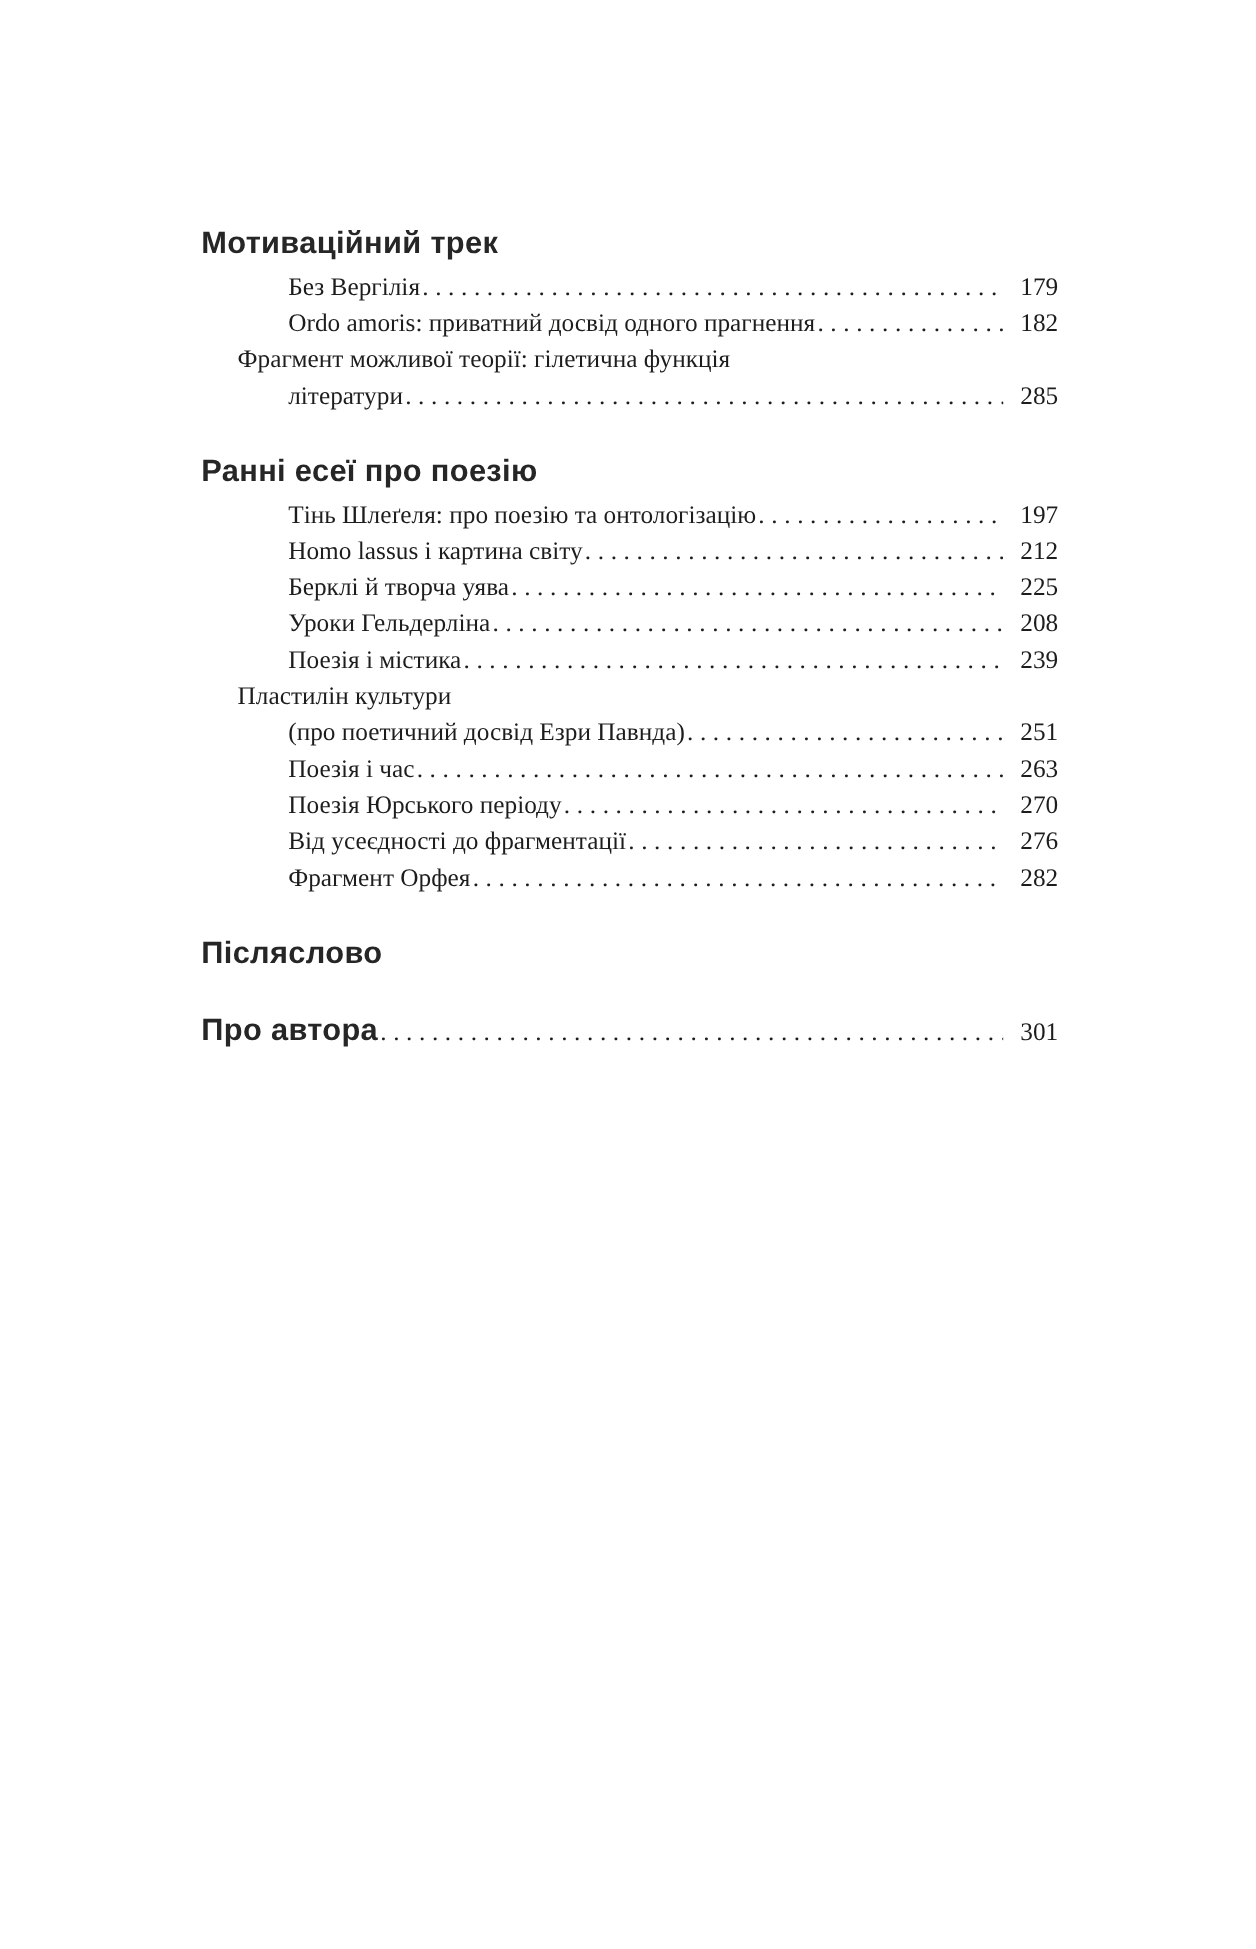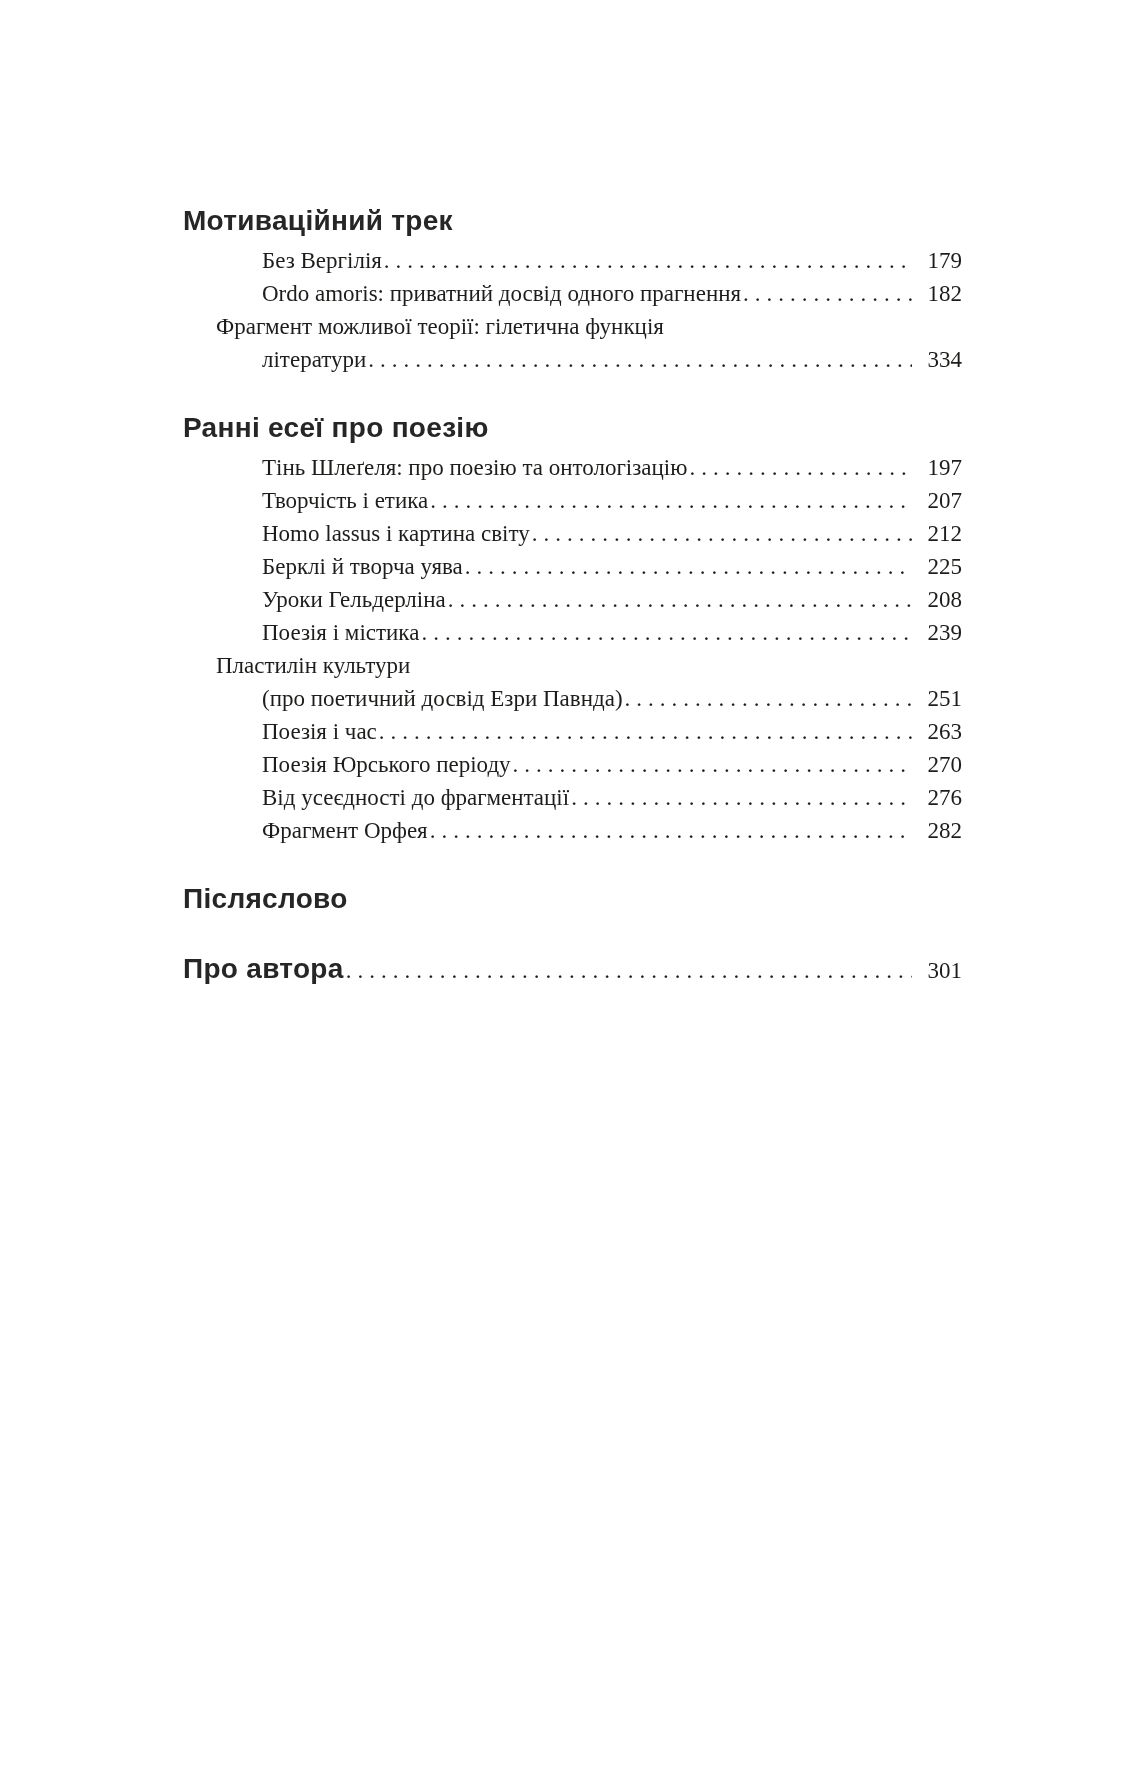--- a/index.html
+++ b/index.html
@@ -97,38 +97,33 @@
         <div class="entry-row">
           <span class="entry-title">Ordo amoris: приватний досвід одного прагнення</span>
           <span class="dot-leader"></span>
           <span class="entry-page">182</span>
         </div>
         <div>
           <div class="entry-pre">Фрагмент можливої теорії: гілетична функція</div>
           <div class="entry-row">
             <span class="entry-title">літератури</span>
             <span class="dot-leader"></span>
-            <span class="entry-page">334</span>
+            <span class="entry-page">285</span>
           </div>
         </div>
       </div>
     </section>
 
     <section class="toc-section">
       <h2 class="section-heading">Ранні есеї про поезію</h2>
       <div class="entries">
         <div class="entry-row">
           <span class="entry-title">Тінь Шлеґеля: про поезію та онтологізацію</span>
           <span class="dot-leader"></span>
           <span class="entry-page">197</span>
-        </div>
-        <div class="entry-row">
-          <span class="entry-title">Творчість і етика</span>
-          <span class="dot-leader"></span>
-          <span class="entry-page">207</span>
         </div>
         <div class="entry-row">
           <span class="entry-title">Homo lassus і картина світу</span>
           <span class="dot-leader"></span>
           <span class="entry-page">212</span>
         </div>
         <div class="entry-row">
           <span class="entry-title">Берклі й творча уява</span>
           <span class="dot-leader"></span>
           <span class="entry-page">225</span>

